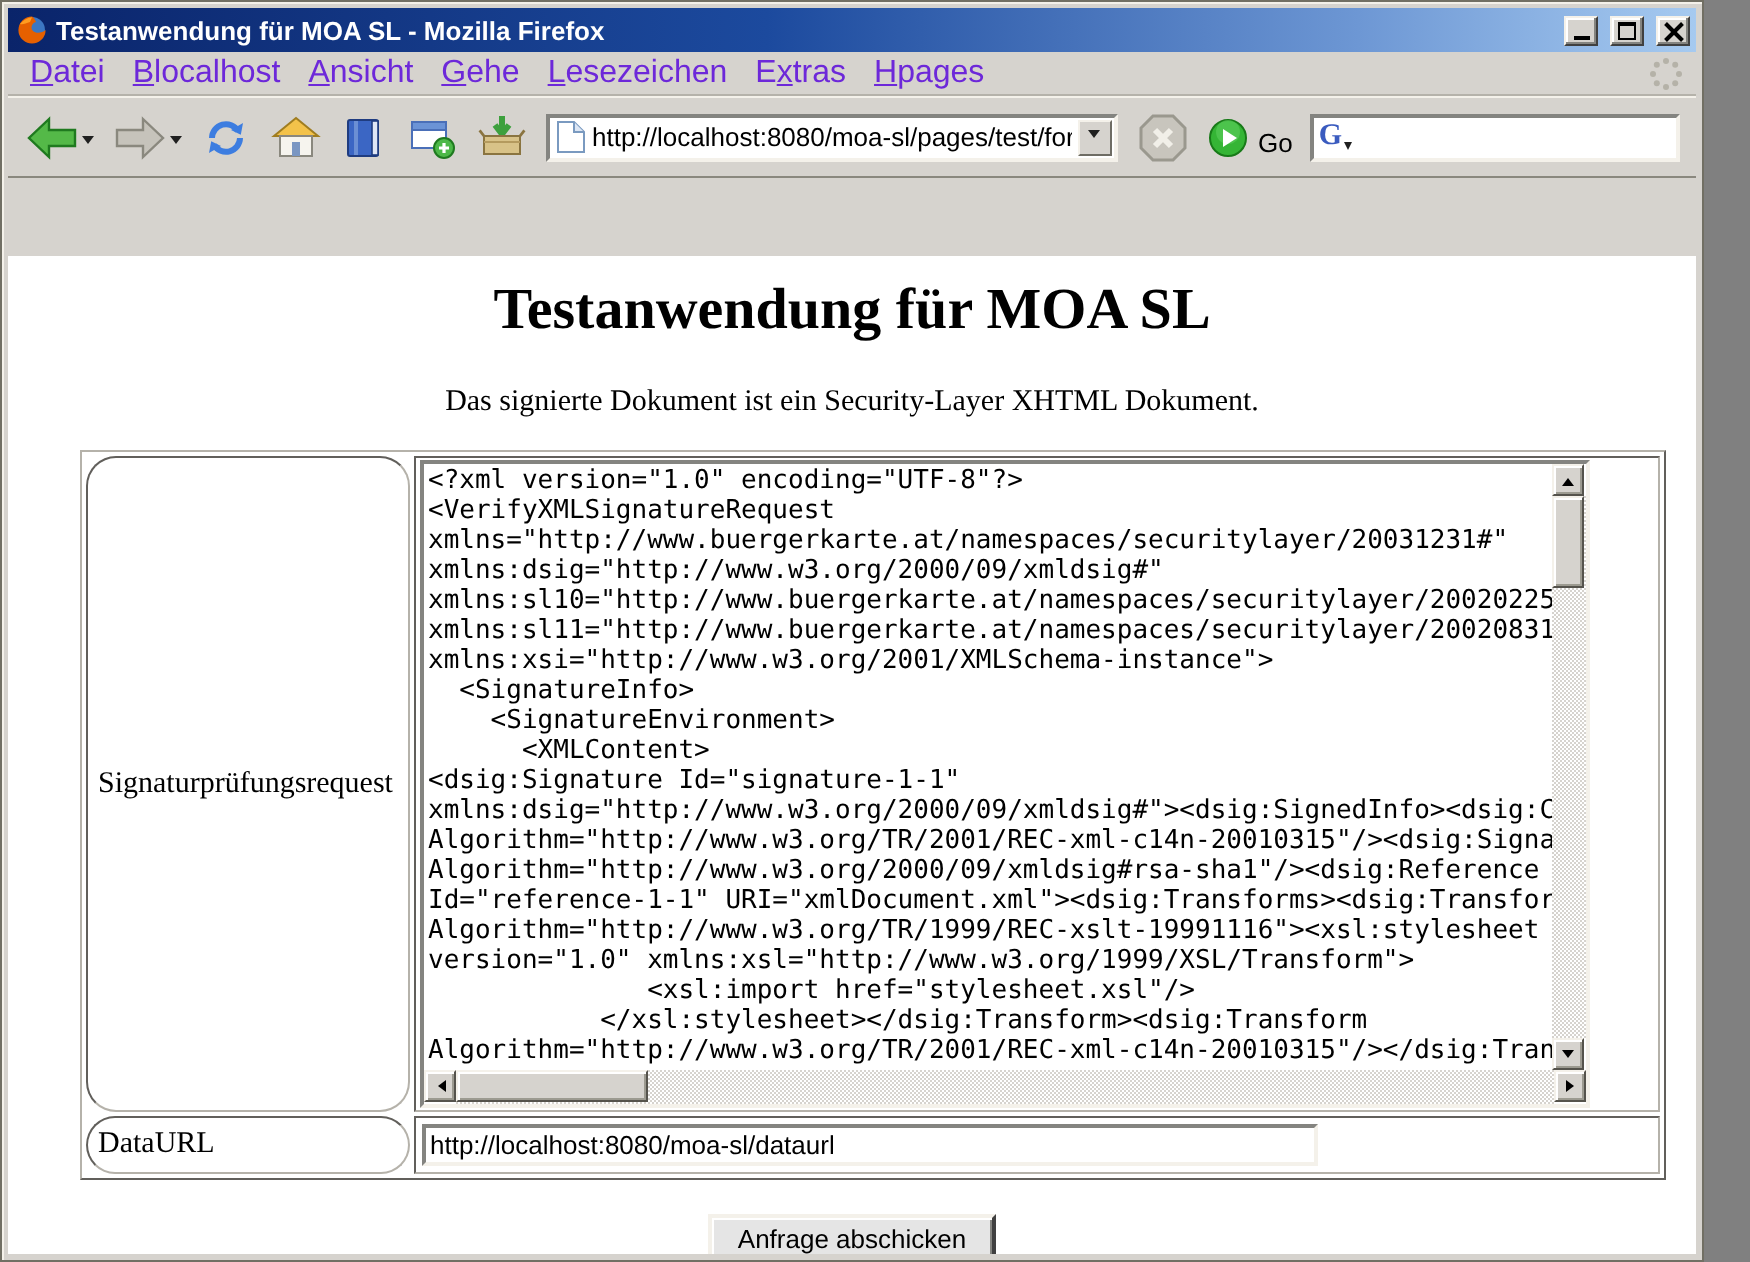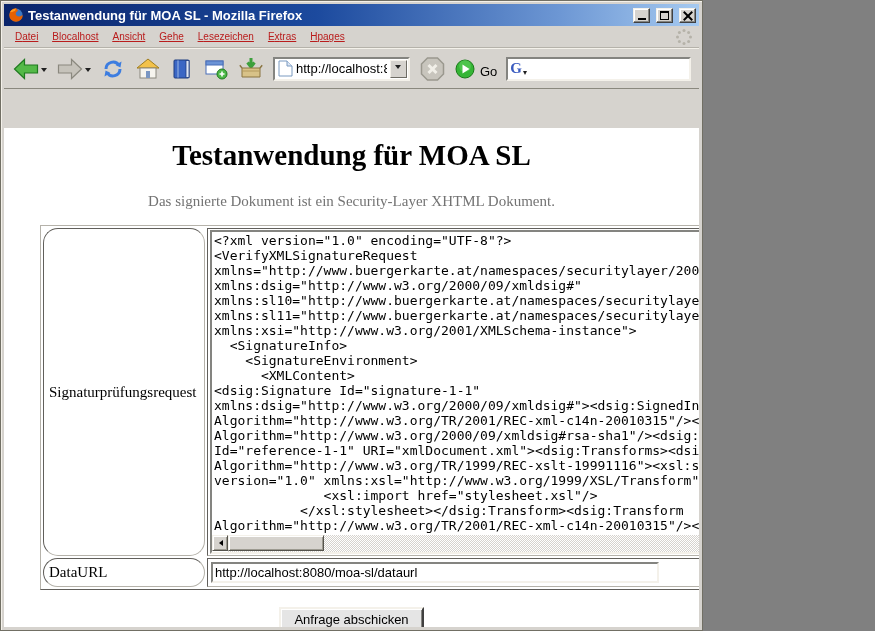--- a/index.html
+++ b/index.html
@@ -1,18 +1,18 @@
 <!DOCTYPE html>
 <html><head>
 <meta charset="utf-8">
 <style>
   * { box-sizing: border-box; }
   html,body { margin:0; padding:0; background:#808080; }
   .window {
-    width:703px; height:631px; background:#d6d3ce;
+    width:852px; height:631px; background:#d6d3ce;
     border:1px solid #716f64;
     box-shadow: inset 1px 1px 0 #f4f1ea;
     padding:3px; display:flex; flex-direction:column;
     font-family:"Liberation Sans", sans-serif;
     position:relative; overflow:hidden;
   }
   
   .titlebar {
     height:22px; flex:0 0 22px;
     background:linear-gradient(90deg,#0a246a 0%,#1c4a9e 45%,#6d97d4 80%,#a6caf0 100%);
@@ -31,21 +31,21 @@
   .glyph-x::before,.glyph-x::after {
     content:""; position:absolute; left:-1px; top:4px; width:12px; height:2px; background:#000;
   }
   .glyph-x::before { transform:rotate(45deg); }
   .glyph-x::after  { transform:rotate(-45deg); }
   
   .menubar {
     height:22px; flex:0 0 22px; display:flex; align-items:center;
     padding:0 4px; border-bottom:1px solid #b5b2aa; position:relative;
   }
-  .menu-item { font-size:10px; padding:2px 7px; color:#b91c1c; cursor:default; white-space:nowrap;text-decoration:underline; }
+  .menu-item { font-size:16px; padding:2px 7px; color:#6d28d9; cursor:default; white-space:nowrap; }
   .menu-item .accel { text-decoration:underline; }
   .throbber { position:absolute; right:6px; top:2px; }
   
   .toolbar {
     height:41px; flex:0 0 41px; display:flex; align-items:center; gap:9px;
     padding:0 8px; border-top:1px solid #f4f1ea; border-bottom:1px solid #8a887e;
   }
   .tb-btn { display:flex; align-items:center; gap:1px; flex:0 0 auto; }
   .caret-down { width:0; height:0; border:3px solid transparent; border-top:4px solid #202020; margin-top:6px; }
   .urlbar {
@@ -72,21 +72,21 @@
   .g-logo { font:bold 15px "Liberation Serif",serif; color:#3a5bbf; line-height:1; position:relative; }
   .g-caret { width:0;height:0;border:2.5px solid transparent;border-top:4px solid #202020; margin-top:10px; }
   .searchbox input { flex:1 1 auto; min-width:0; border:none; outline:none; font:12px "Liberation Sans",sans-serif; }
   
   .content { flex:1 1 auto; background:#fff; overflow:hidden;margin-top:39px; }
   .page-title {
     font-family:"Liberation Serif",serif; font-size:29px; font-weight:bold;
     text-align:center; margin:11px 0 0 0; color:#000;
   }
   .page-subtitle {
-    font-family:"Liberation Serif",serif; font-size:15px; text-align:center; margin:21px 0 0 0; color:#737373;
+    font-family:"Liberation Serif",serif; font-size:15px; text-align:center; margin:21px 0 0 0; color:#000000;
   }
   .form-table {
     margin:15px 0 0 36px; border-spacing:2px; width:793px; table-layout:fixed;
     border:1px outset #b5b2aa;
   }
   .form-table td { border:1px inset #b5b2aa; }
   .label-cell {
     width:162px; font-family:"Liberation Serif",serif; font-size:15px;
     padding:2px 5px; vertical-align:middle; color:#000;border-radius:15px;
   }

